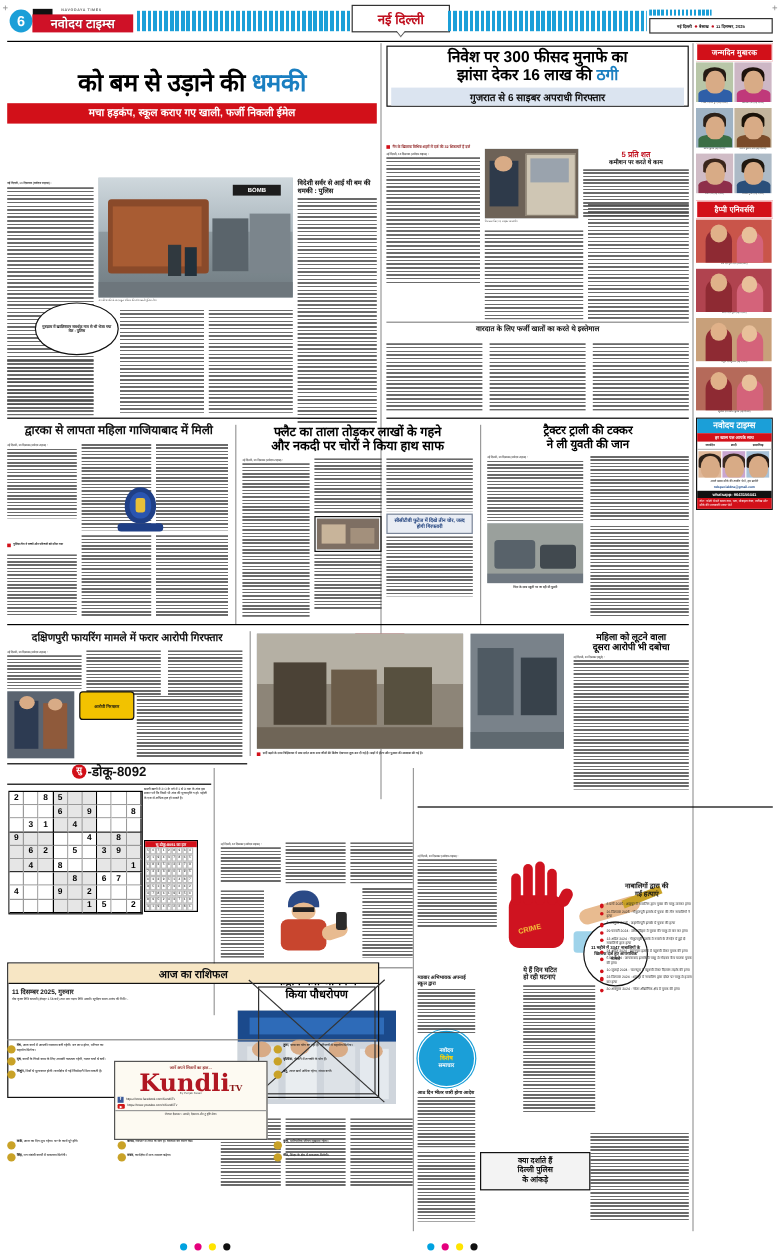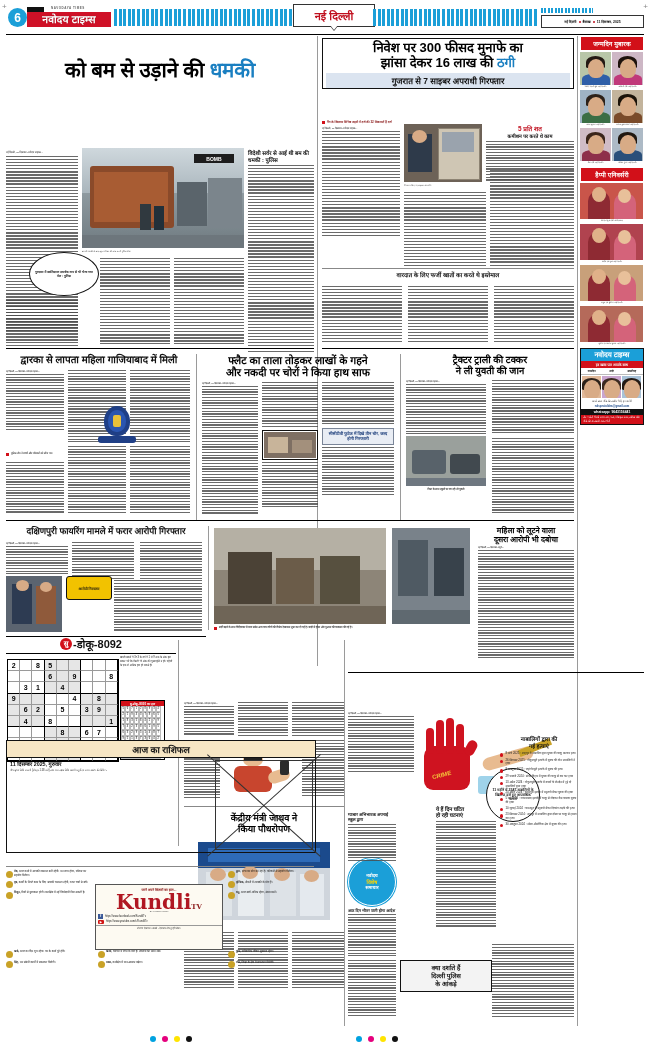--- a/index.html
+++ b/index.html
@@ -157,21 +157,21 @@
   .cell.br{border-right:1.1px solid #000;}
   .cell.bb{border-bottom:1.1px solid #000;}
 
   .sol-box{border:1px solid #000;}
   .sol-head{background:#d21019;color:#fff;font-size:3.2px;font-weight:bold;
     text-align:center;padding:.6px 0;}
   .sol-grid{display:grid;grid-template-columns:repeat(9,4.4px);}
   .sol-cell{font-size:2.6px;text-align:center;border:.3px solid #bbb;line-height:1.5;}
 
   
-  .horo{position:absolute;left:6px;top:740px;width:308px;border:1px solid #111;}
+  .horo{position:absolute;left:6px;top:802px;width:308px;border:1px solid #111;}
   .horo-head{background:#f7e6c4;text-align:center;font-weight:bold;font-size:9px;
     padding:1.5px 0;border-bottom:1px solid #111;}
   .kundli-chart{position:relative;width:96px;height:88px;border:1px solid #333;}
   .kundli-chart:before,.kundli-chart:after{
     content:"";position:absolute;left:-29%;top:50%;width:158%;height:.6px;background:#333;}
   .kundli-chart:before{transform:rotate(42deg);}
   .kundli-chart:after{transform:rotate(-42deg);}
   .zod{display:flex;gap:1px;align-items:flex-start;}
   .zod-ic{width:7px;height:7px;border-radius:50%;background:#c9a227;flex:none;margin-top:.5px;}
 
@@ -258,20 +258,21 @@
   <div class="hsep thick" style="left:6px;top:34px;width:638px;"></div>
 
   <div class="colsep" style="left:317px;top:36px;height:630px;"></div>
   <div class="colsep" style="left:577px;top:36px;height:990px;"></div>
 
   <div class="lead">
     <h1 class="hl">
       <br>
       <span>को बम से उड़ाने की </span><span class="blue">धमकी</span>
     </h1>
+    <div class="subbar">मचा हड़कंप, स्कूल कराए गए खाली, फर्जी निकली ईमेल</div>
   </div>
 
   <div class="photo" style="left:82px;top:148px;width:162px;height:100px;">
     <div class="sky"></div>
       <div class="ground"></div>
     <div style="position:absolute;left:8px;top:18px;width:84px;height:62px;background:#8a4a2a;border-radius:3px;"></div>
     <div style="position:absolute;left:12px;top:24px;width:74px;height:50px;background:#a85c33;"></div>
     <div style="position:absolute;left:95px;top:34px;width:30px;height:44px;background:#5a646b;"></div>
     <div style="position:absolute;left:126px;top:30px;width:34px;height:50px;background:#7b858c;"></div>
     <div style="position:absolute;left:58px;top:56px;width:11px;height:26px;background:#30393f;"></div>
@@ -303,21 +304,21 @@
   <div style="position:absolute;left:174px;top:258px;width:70px;height:86px;" class="lines"></div>
 
   <div class="hsep" style="left:6px;top:348px;width:308px;"></div>
 
   <div style="position:absolute;left:322px;top:38px;width:252px;">
     <div style="border:1px solid #111;padding:2px 3px 0;">
       <h2 class="hl" style="margin:0;font-size:13px;text-align:center;line-height:1.14;">
         <span>निवेश पर 300 फीसद मुनाफे का</span><br>
         <span>झांसा देकर 16 लाख की </span><span class="blue">ठगी</span>
       </h2>
-      <div class="deck" style="margin-top:2px;">गुजरात से 7 साइबर अपराधी गिरफ्तार</div>
+      <div class="deck" style="margin-top:2px;">गुजरात से 6 साइबर अपराधी गिरफ्तार</div>
     </div>
   </div>
 
   <div style="position:absolute;left:322px;top:120px;width:78px;">
     <div style="display:flex;gap:2px;align-items:flex-start;">
       <span style="width:3px;height:3px;background:#d21019;flex:none;margin-top:1px;"></span>
       <span style="font-size:3.1px;font-weight:bold;line-height:1.3;color:#8b1a1a;">गैंग के खिलाफ विभिन्न शहरों में दर्ज की 32 शिकायतें हैं दर्ज</span>
     </div>
     <div class="kick" style="font-size:2.4px;font-weight:bold;margin-top:2px;">नई दिल्ली, 10 दिसम्बर (नवोदय टाइम्स) :</div>
     <div class="lines" style="height:106px;margin-top:1px;"></div>

